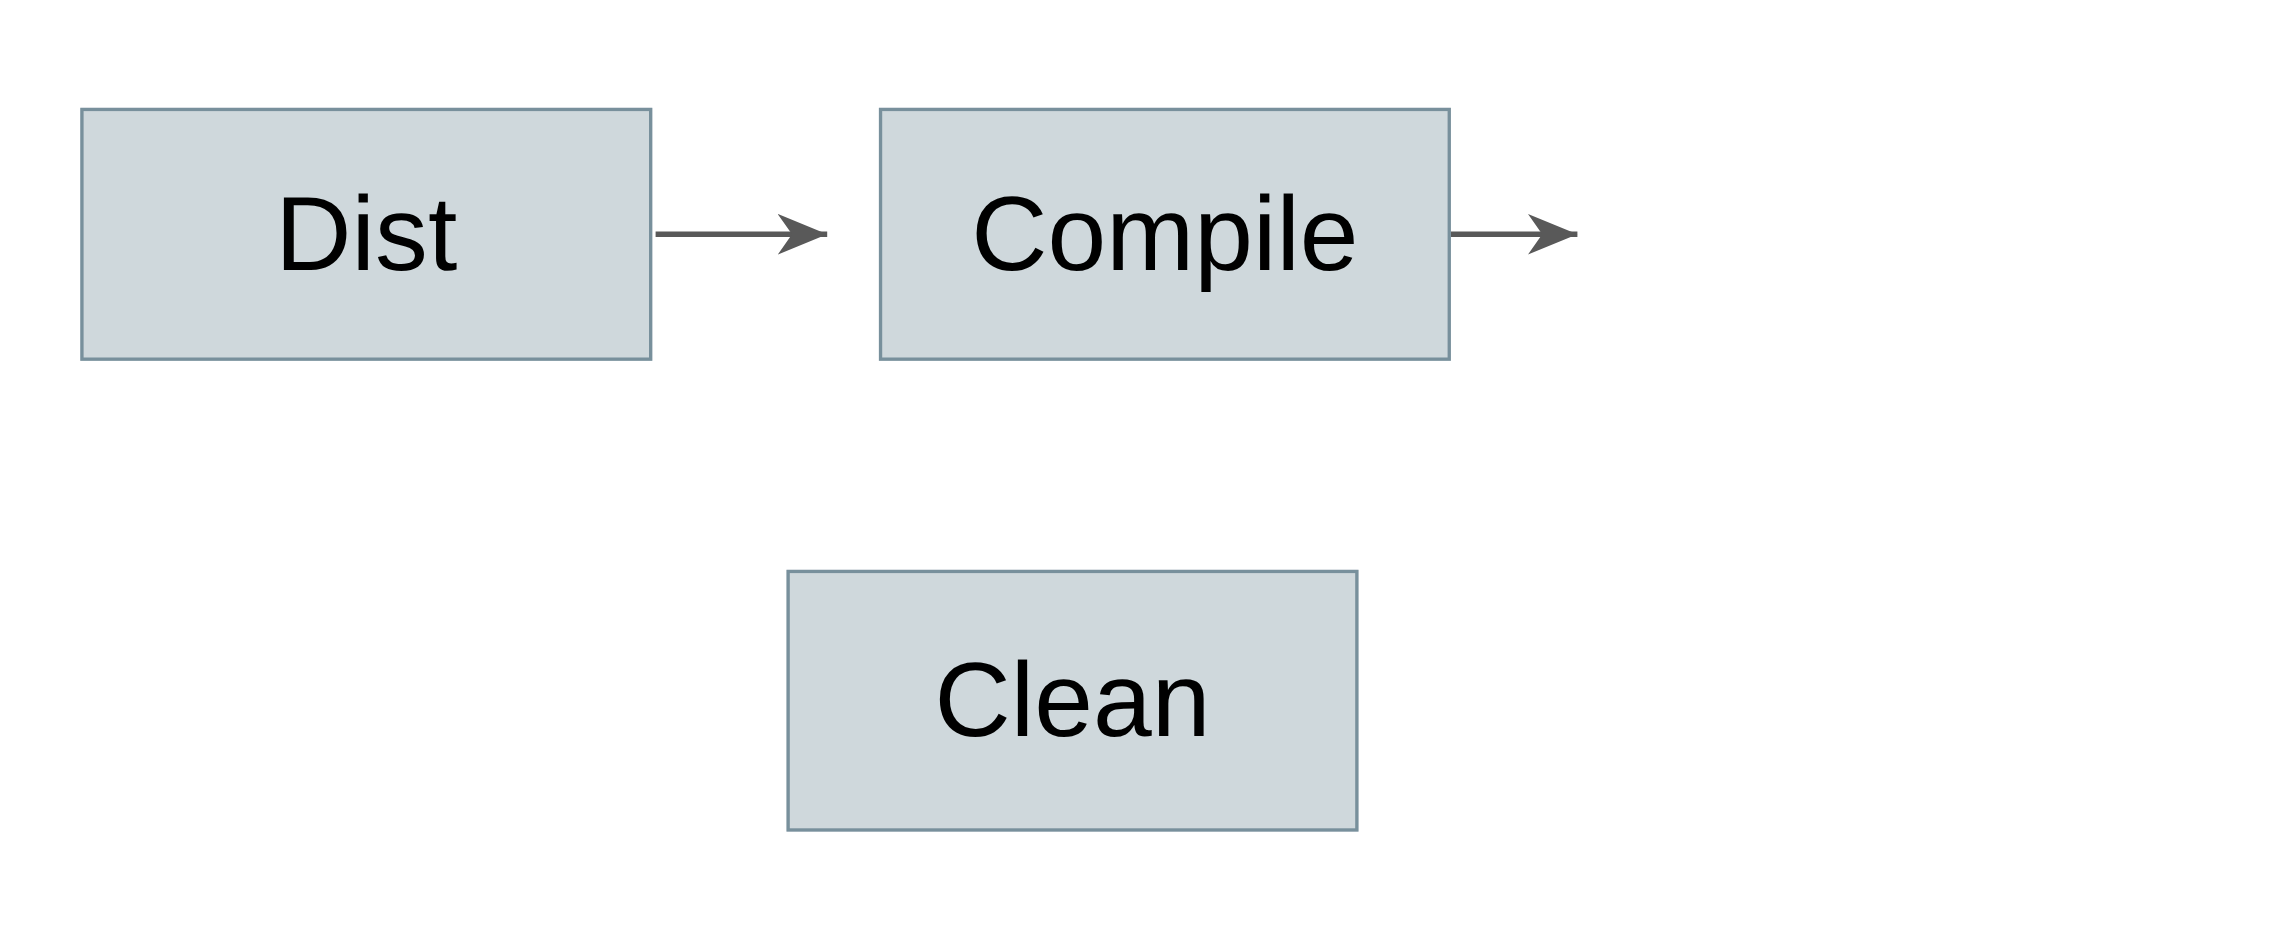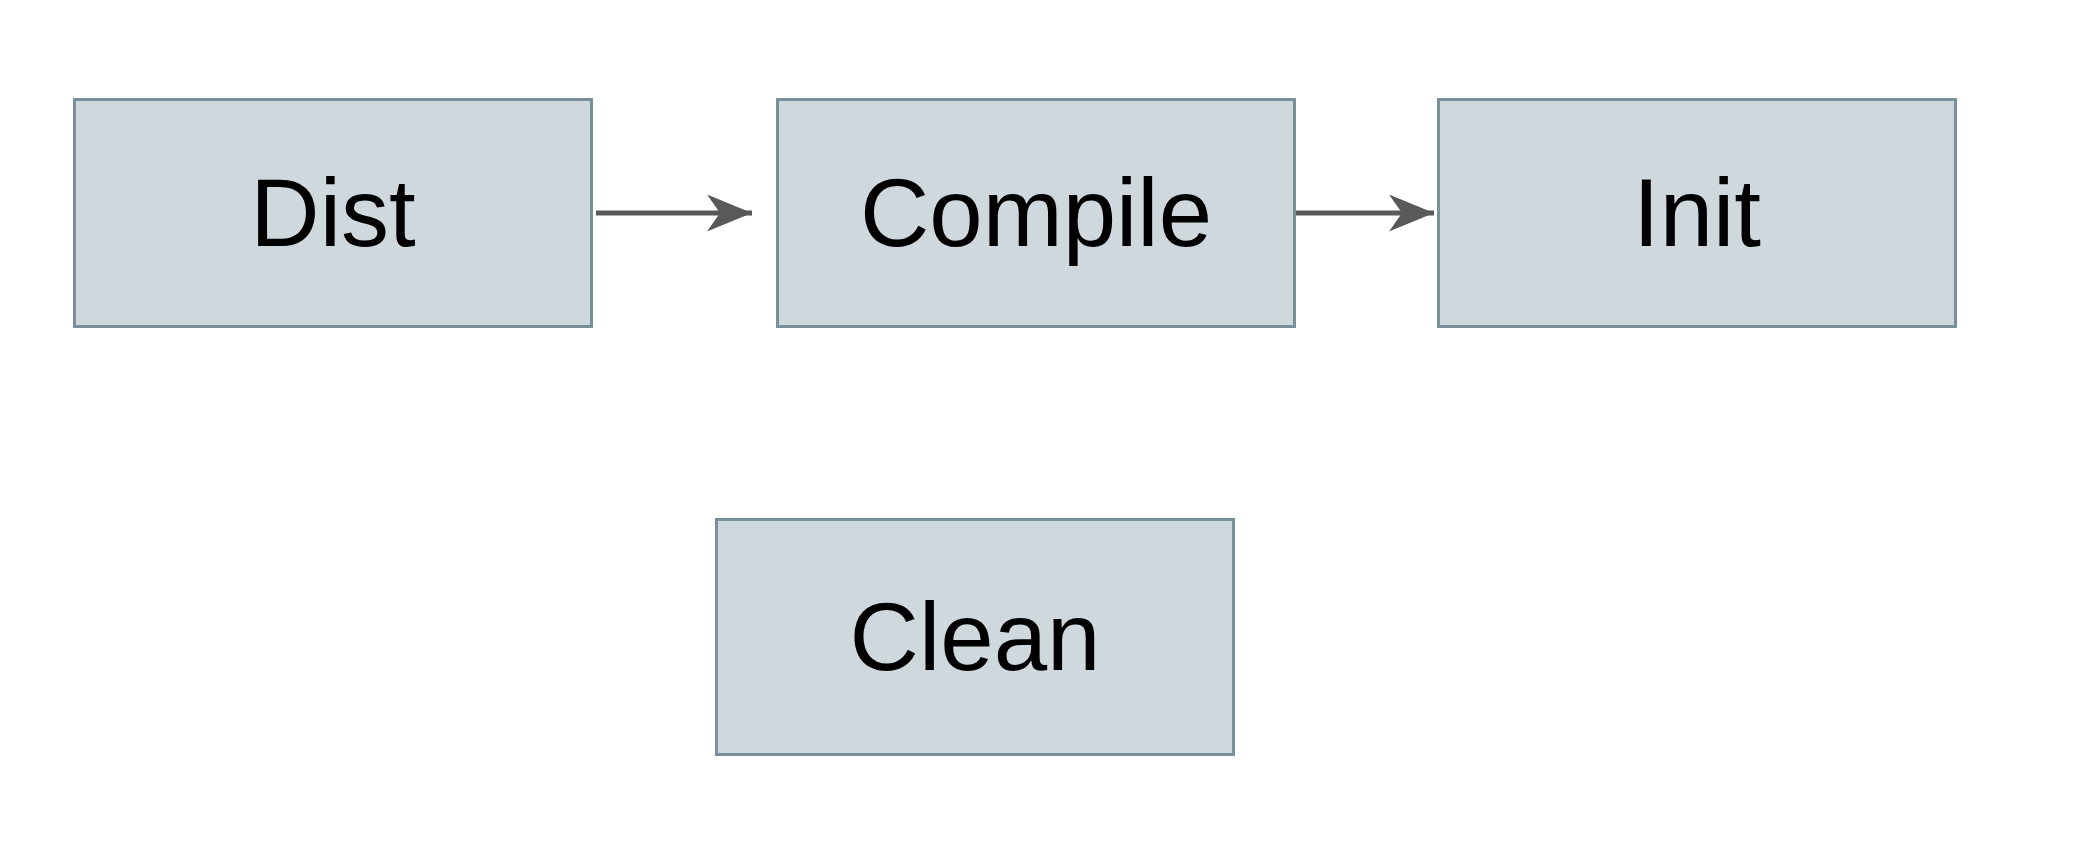--- a/index.html
+++ b/index.html
@@ -34,21 +34,21 @@
   }
   .node-label {
     font-size: 96px;
     font-weight: 400;
     color: var(--node-text);
     letter-spacing: 0;
     line-height: 1;
     white-space: nowrap;
   }
   .node-dist    { left: 73px;   top: 98px;  width: 520px; height: 230px; }
-  .node-compile { left: 776px;  top: 98px;  width: 520px; height: 230px; }
+  .node-compile { left: 799px;  top: 98px;  width: 520px; height: 230px; }
   .node-init    { left: 1437px; top: 98px;  width: 520px; height: 230px; }
   .node-clean   { left: 715px;  top: 518px; width: 520px; height: 238px; }
   .edges-layer {
     position: absolute;
     left: 0; top: 0;
     width: 2078px;
     height: 848px;
     pointer-events: none;
   }
   .edge-line {
@@ -74,21 +74,18 @@
   </svg>
 
   <div class="node node-dist">
     <span class="node-label">Dist</span>
   </div>
 
   <div class="node node-compile">
     <span class="node-label">Compile</span>
   </div>
 
-  <div class="node node-init">
-    <span class="node-label">Init</span>
-  </div>
 
   <div class="node node-clean">
     <span class="node-label">Clean</span>
   </div>
 
 </div>
 
 </body></html>

